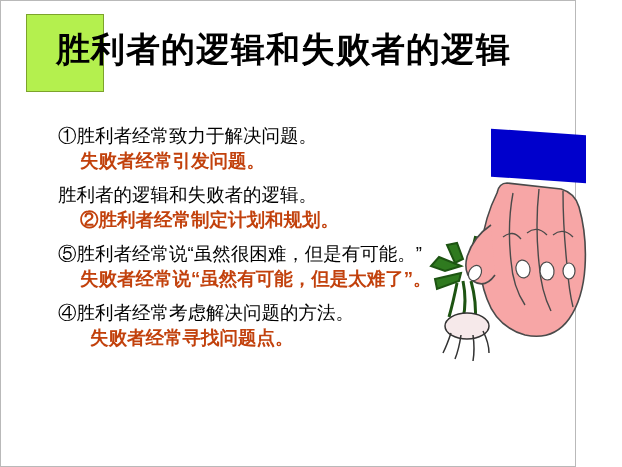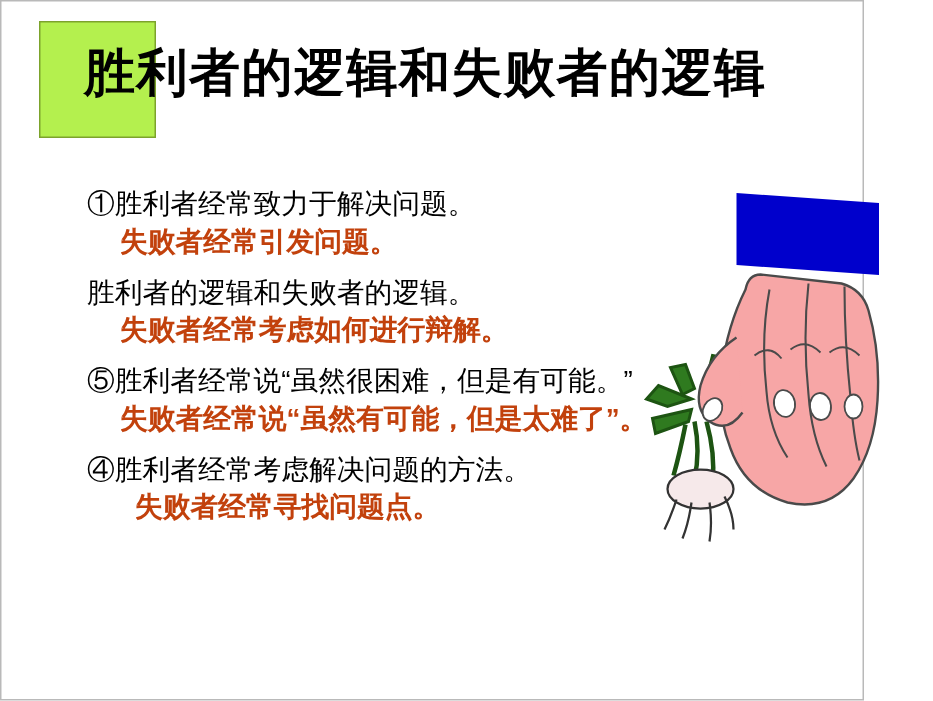--- a/index.html
+++ b/index.html
@@ -104,21 +104,21 @@
 
   <div class="body-list">
 
     <div class="item">
       <div class="line1">①胜利者经常致力于解决问题。</div>
       <div class="line2">失败者经常引发问题。</div>
     </div>
 
     <div class="item">
       <div class="line1">胜利者的逻辑和失败者的逻辑。</div>
-      <div class="line2">失败者经常考虑如何进行辩解。</div>
+      <div class="line2">②胜利者经常制定计划和规划。</div>
     </div>
 
 
     <div class="item">
       <div class="line1">⑤胜利者经常说“虽然很困难，但是有可能。”</div>
       <div class="line2">失败者经常说“虽然有可能，但是太难了”。</div>
     </div>
 
     <div class="item">
       <div class="line1">④胜利者经常考虑解决问题的方法。</div>

